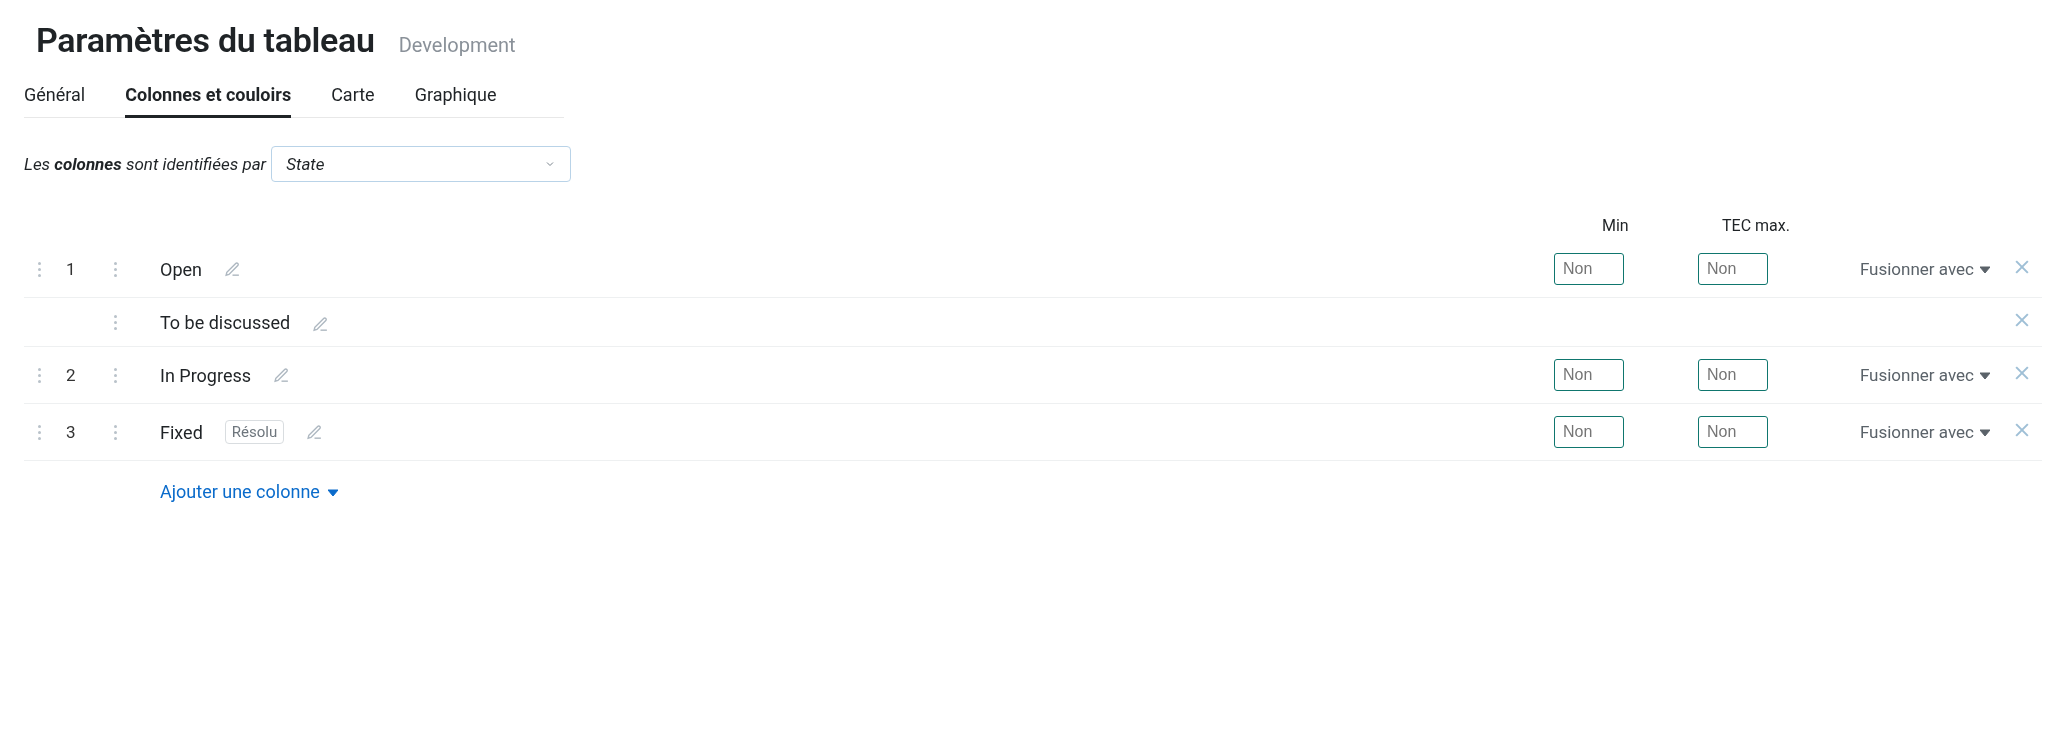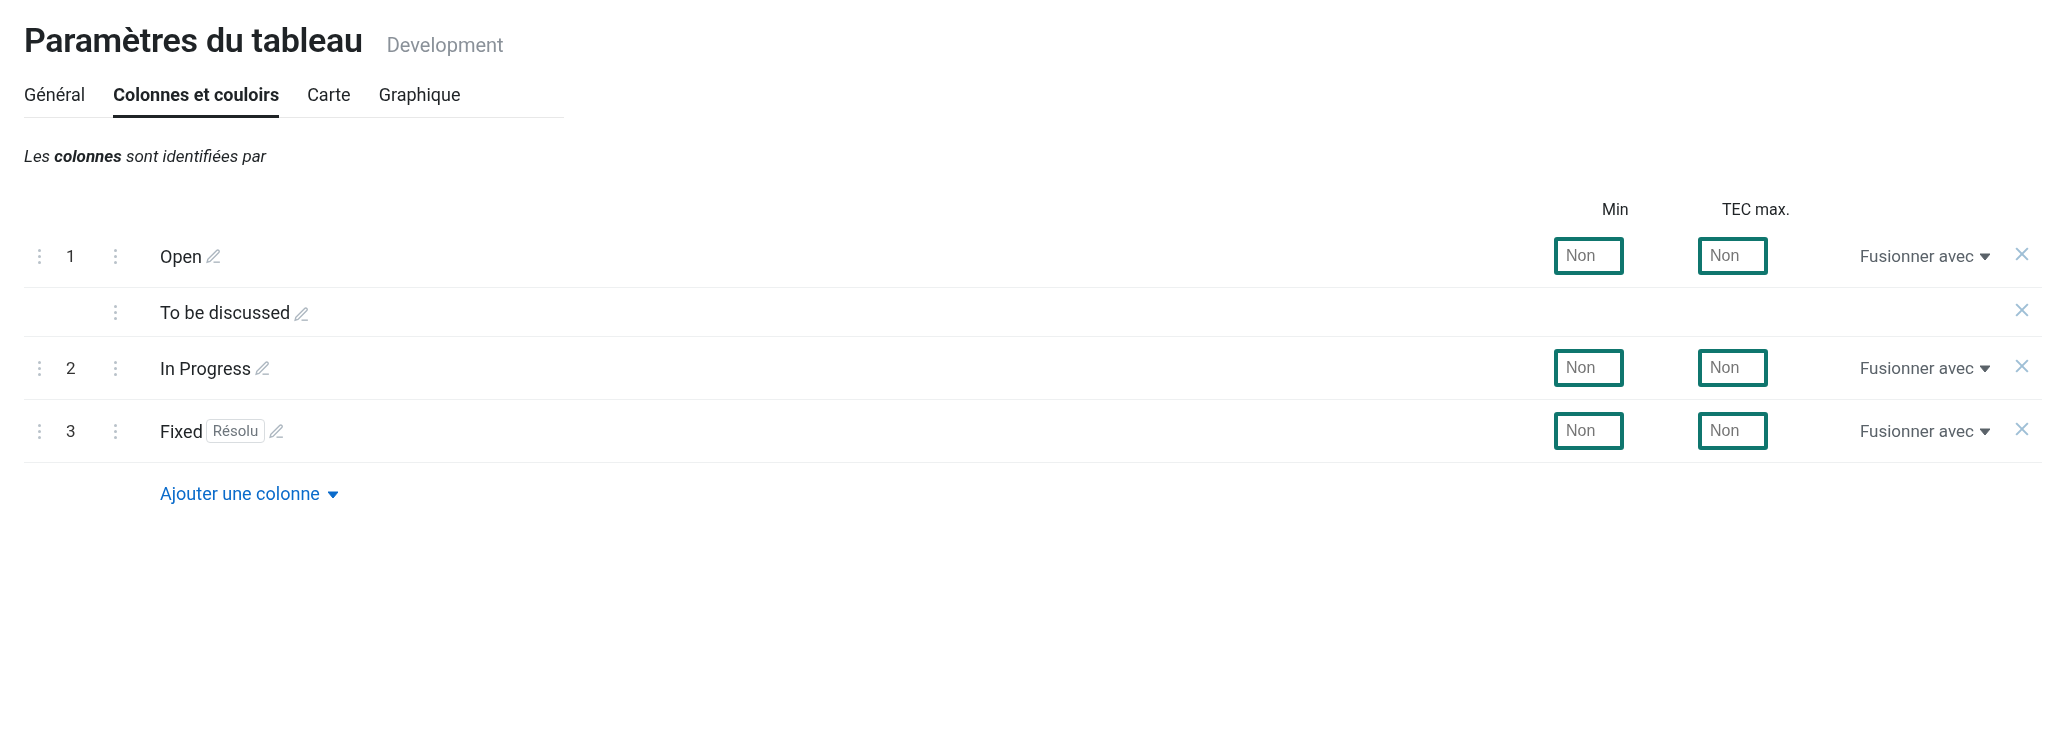--- a/index.html
+++ b/index.html
@@ -11,37 +11,38 @@
     padding: 20px 24px 40px 24px;
     font-size: 17px;
   }
 
   
   .header-row {
     display: flex;
     align-items: baseline;
     gap: 24px;
     margin-bottom: 24px;
+    margin-left: 12px;
   }
   .page-title {
     font-size: 34px;
     font-weight: 600;
     letter-spacing: -0.3px;
   }
   .page-subtitle {
     font-size: 20px;
     color: #8a9199;
     font-weight: 400;
     text-align: center;
   }
 
   
   .tabs {
     display: flex;
-    gap: 28px;
+    gap: 40px;
     border-bottom: 1px solid #e8e8e8;
     margin-bottom: 28px;
     width: max-content;
     min-width: 540px;
   }
   .tab {
     padding: 0 0 10px 0;
     font-size: 18px;
     color: #1f2326;
     cursor: pointer;
@@ -117,21 +118,21 @@
     background: #b9c2ca;
   }
   .drag-dots.row-drag { grid-column: 1; justify-self: center; }
   .row-num { grid-column: 2; font-size: 17px; color: #333; }
   .drag-dots.inner-drag { grid-column: 3; justify-self: start; }
 
   .name-cell {
     grid-column: 4;
     display: flex;
     align-items: center;
-    gap: 3px;
+    gap: 22px;
     font-size: 18px;
   }
   .badge {
     border: 1px solid #d9dde0;
     border-radius: 4px;
     padding: 2px 6px;
     font-size: 15px;
     color: #6e767d;
   }
   .pencil {
@@ -140,21 +141,21 @@
     display: inline-flex;
   }
   .pencil svg { stroke: currentColor; }
 
   .num-input {
     grid-column: auto;
     justify-self: start;
   }
   .num-input input {
     width: 70px;
-    border: 4px solid #0f766e;
+    border: 1px solid #0f766e;
     border-radius: 3px;
     padding: 6px 8px;
     font-size: 16px;
     color: #4a5056;
     background: #fff;
   }
   .num-input.min { grid-column: 5; }
   .num-input.tec { grid-column: 7; }
 
   .merge-cell {
@@ -212,20 +213,28 @@
 <div class="tabs">
   <div class="tab">Général</div>
   <div class="tab active">Colonnes et couloirs</div>
   <div class="tab">Carte</div>
   <div class="tab">Graphique</div>
 </div>
 
 <div class="identifier-row">
   <div class="identifier-text">
     <span>Les </span><b>colonnes</b><span> sont identifiées par</span>
+  </div>
+  <div class="select">
+    <span>State</span>
+    <span class="chevron">
+      <svg width="12" height="12" viewBox="0 0 24 24" fill="none" stroke-width="2">
+          <polyline points="6 9 12 15 18 9"></polyline>
+        </svg>
+    </span>
   </div>
 </div>
 
 <div class="columns-area">
 
   <div class="col-headers">
     <div class="hdr-min">Min</div>
     <div class="hdr-tec">TEC max.</div>
   </div>
 

